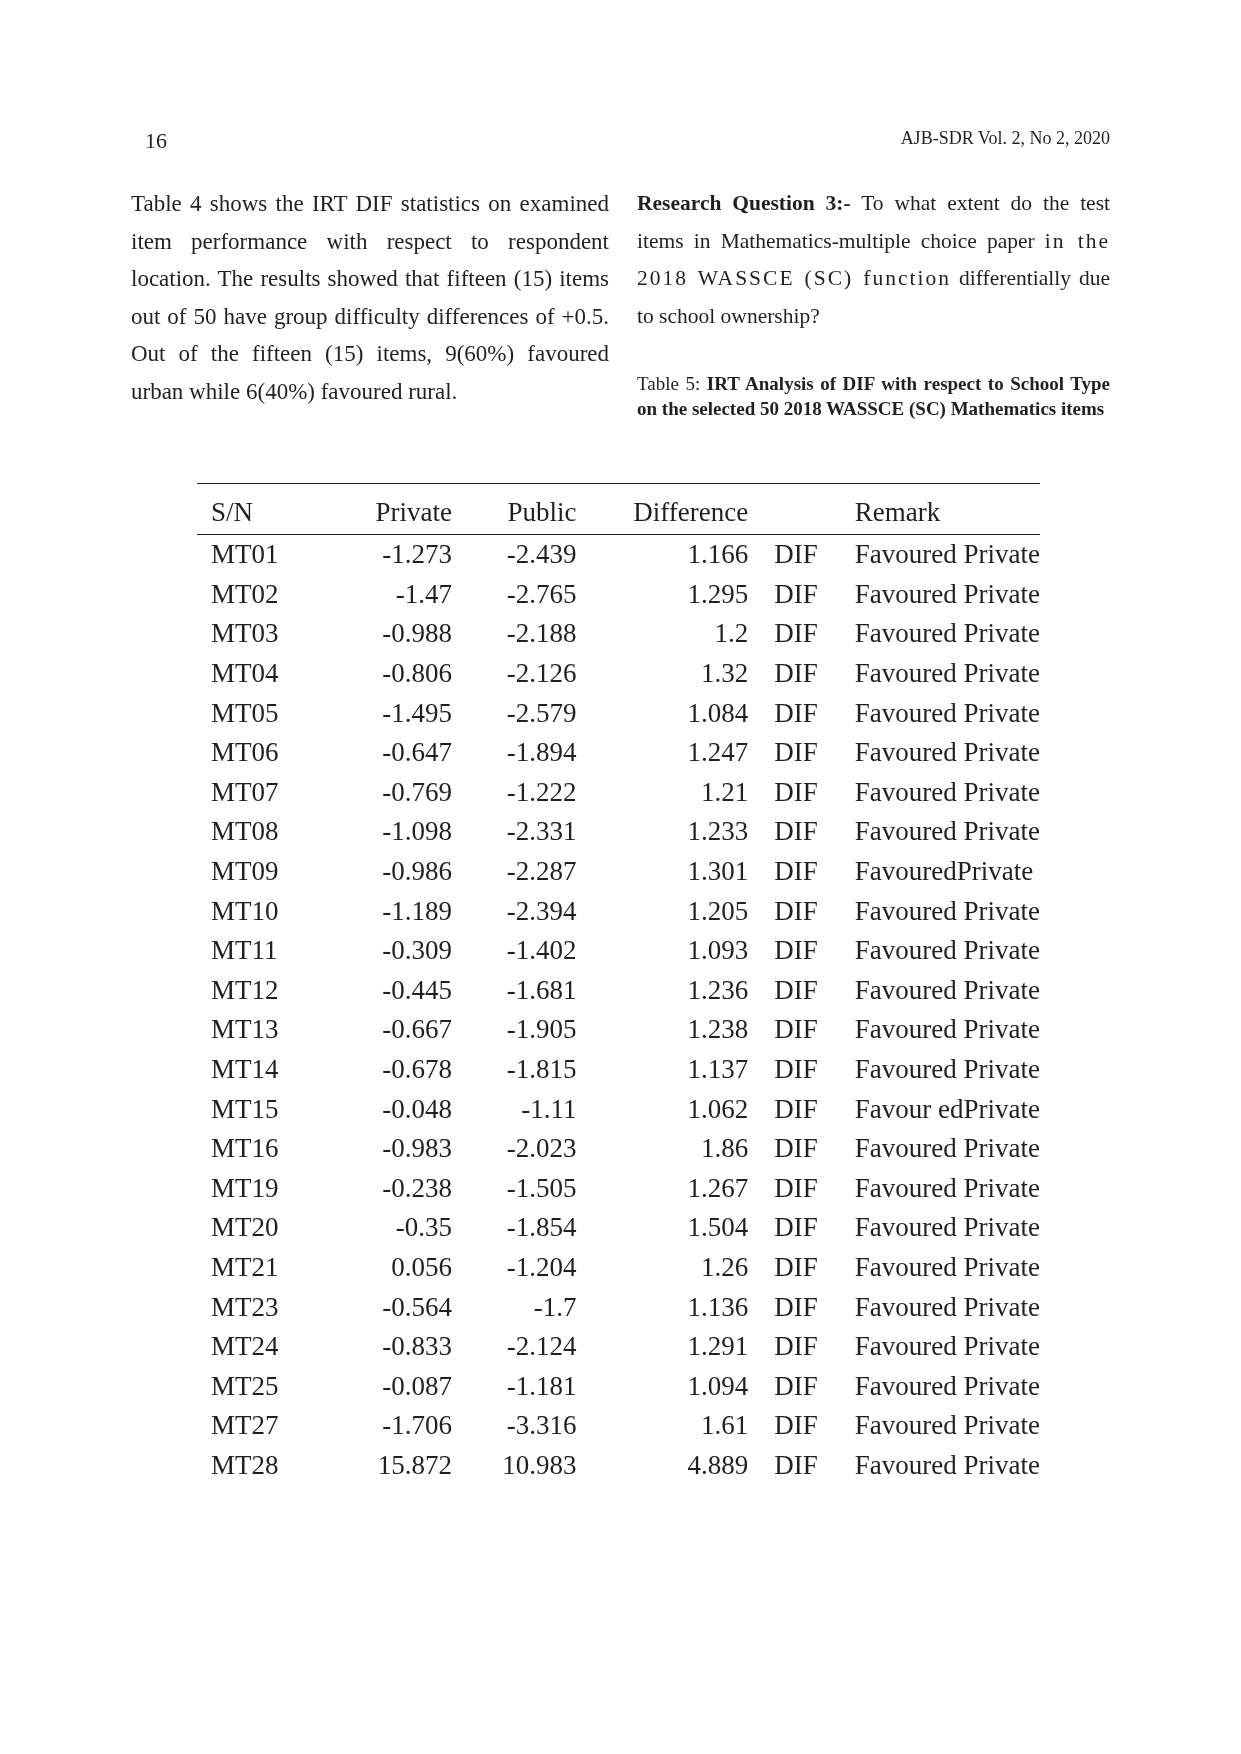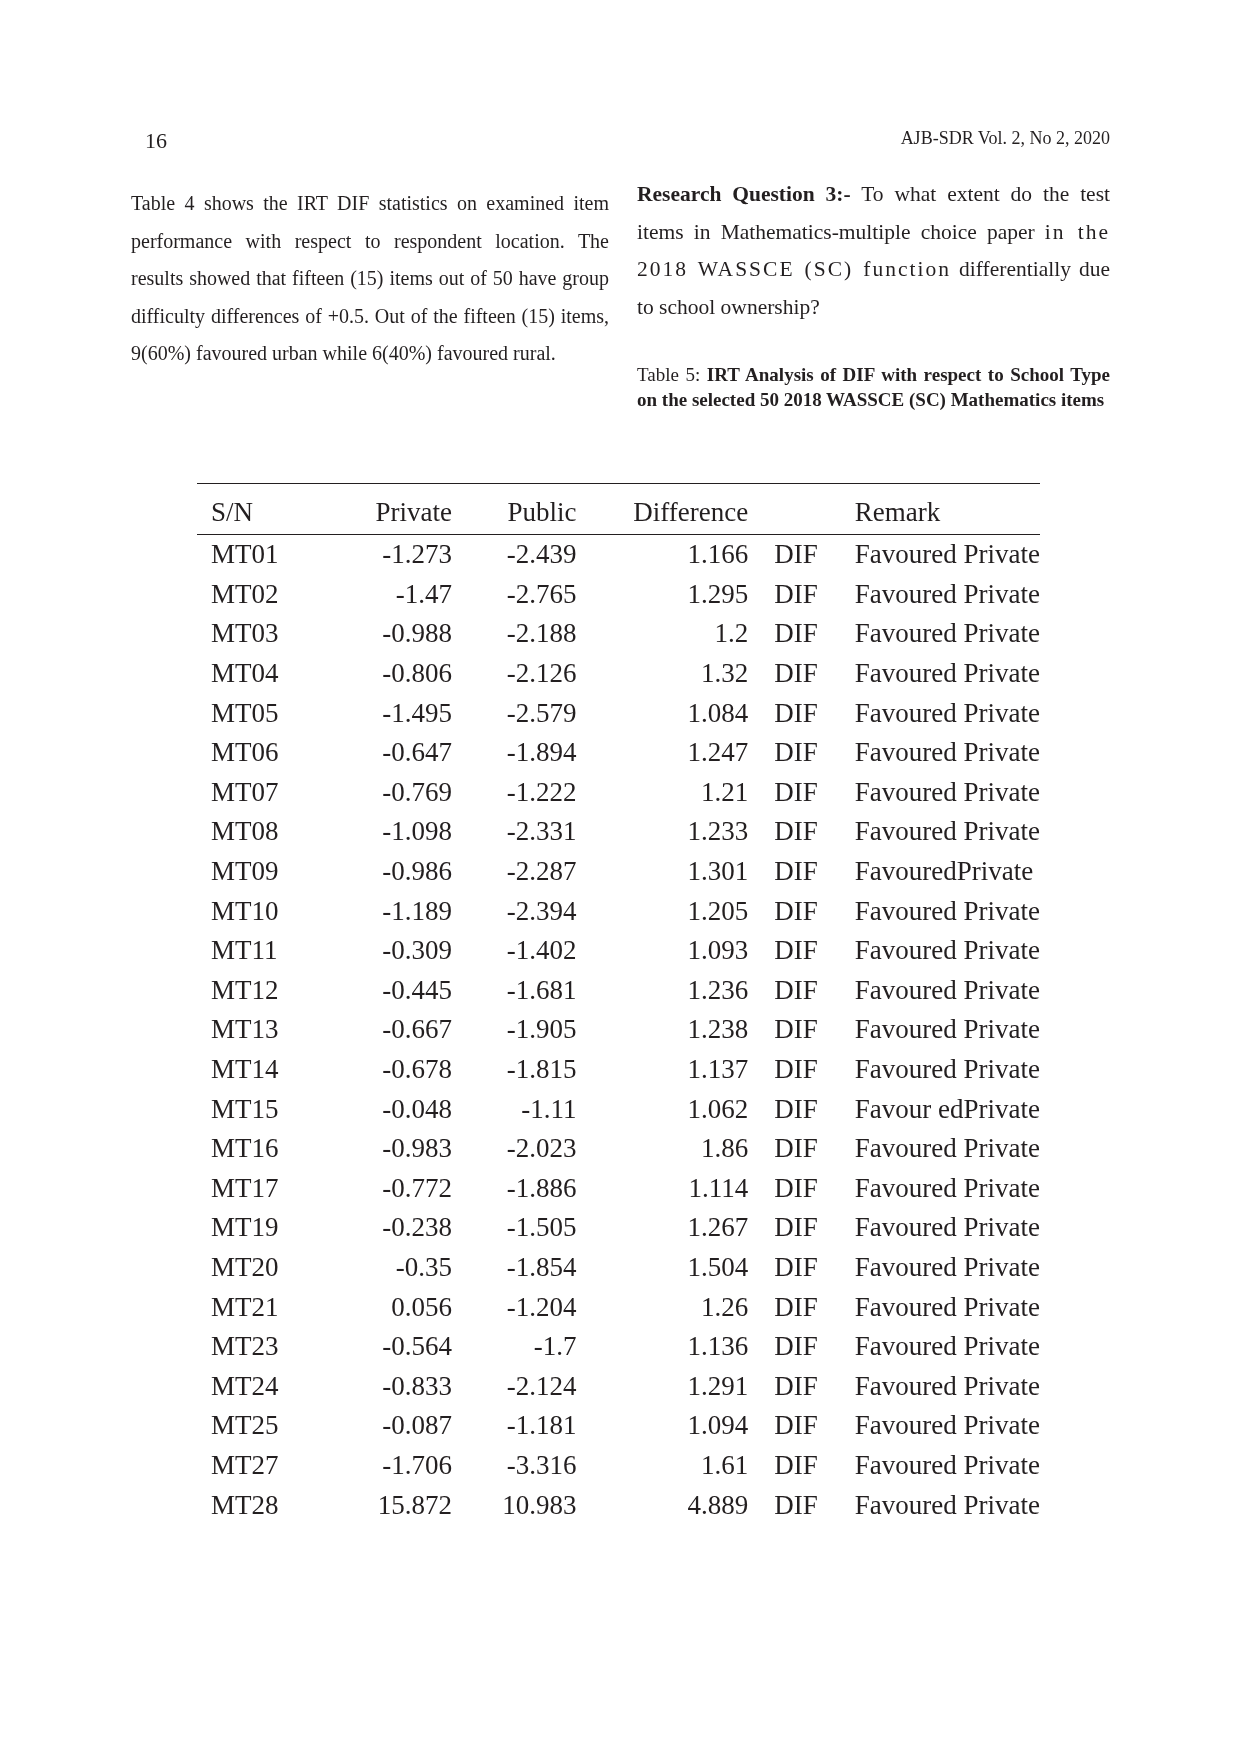--- a/index.html
+++ b/index.html
@@ -4,24 +4,24 @@
 <style>
   html, body { margin: 0; padding: 0; background: #ffffff; }
   body {
     width: 1241px; height: 1754px; position: relative; overflow: hidden;
     font-family: "Liberation Serif", "DejaVu Serif", serif; color: #231f20;
   }
   .page-number { position: absolute; left: 145px; top: 128px; font-size: 22px; }
   .running-head { position: absolute; right: 131px; top: 128px; font-size: 18px; margin-left: 16px; }
   .col-left {
     position: absolute; left: 131px; top: 185px; width: 478px;
-    font-size: 20px; line-height: 37.5px; text-align: justify;
+    font-size: 23px; line-height: 37.5px; text-align: justify;
   }
   .col-right {
-    position: absolute; left: 637px; top: 176px; width: 473px;
+    position: absolute; left: 637px; top: 185px; width: 473px;
     font-size: 21.5px; line-height: 37.5px; text-align: justify;
   }
   .col-right .spaced { letter-spacing: 2px; }
   .rq-label { font-weight: bold; }
   .caption {
     margin-top: 36px; font-size: 19px; line-height: 25px; text-align: justify;
   }
   .caption b { font-weight: bold; }
   .table-wrap { position: absolute; left: 197px; top: 483px; width: 843px; }
   table { width: 100%; border-collapse: collapse; font-size: 27px; }
@@ -196,28 +196,20 @@
         </tr>
         <tr>
           <td class="c-sn">MT16</td>
           <td class="c-num c-priv">-0.983</td>
           <td class="c-num c-pub">-2.023</td>
           <td class="c-num c-diff">1.86</td>
           <td class="c-dif">DIF</td>
           <td class="c-rem">Favoured Private</td>
         </tr>
         <tr>
-          <td class="c-sn">MT17</td>
-          <td class="c-num c-priv">-0.772</td>
-          <td class="c-num c-pub">-1.886</td>
-          <td class="c-num c-diff">1.114</td>
-          <td class="c-dif">DIF</td>
-          <td class="c-rem">Favoured Private</td>
-        </tr>
-        <tr>
           <td class="c-sn">MT19</td>
           <td class="c-num c-priv">-0.238</td>
           <td class="c-num c-pub">-1.505</td>
           <td class="c-num c-diff">1.267</td>
           <td class="c-dif">DIF</td>
           <td class="c-rem">Favoured Private</td>
         </tr>
         <tr>
           <td class="c-sn">MT20</td>
           <td class="c-num c-priv">-0.35</td>

